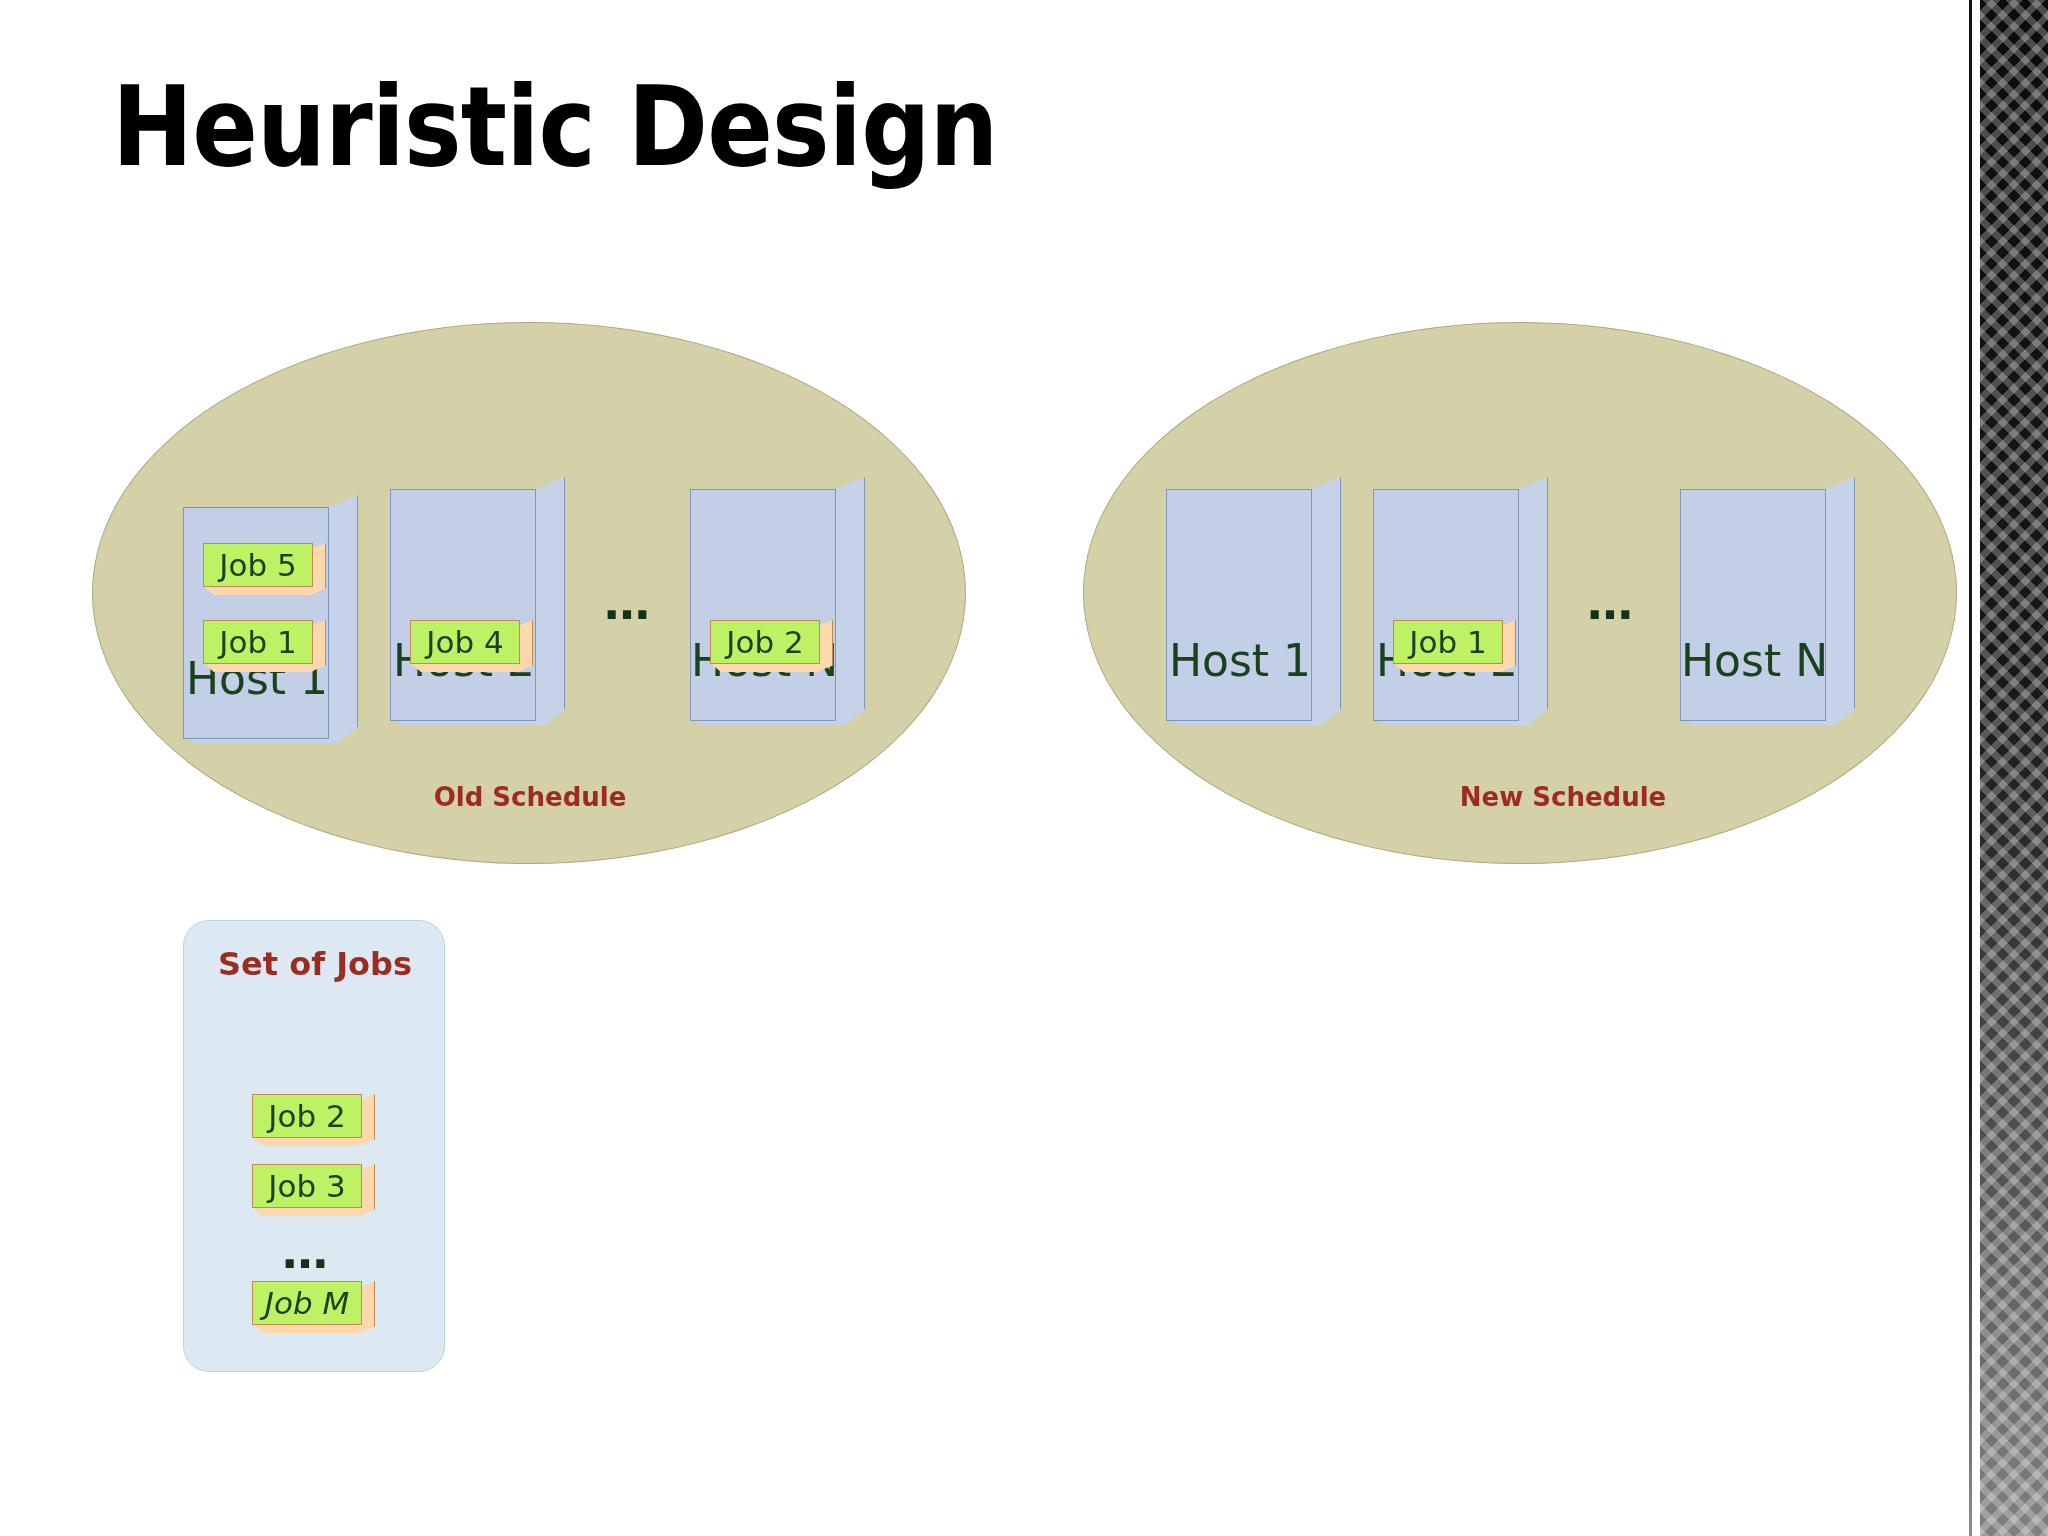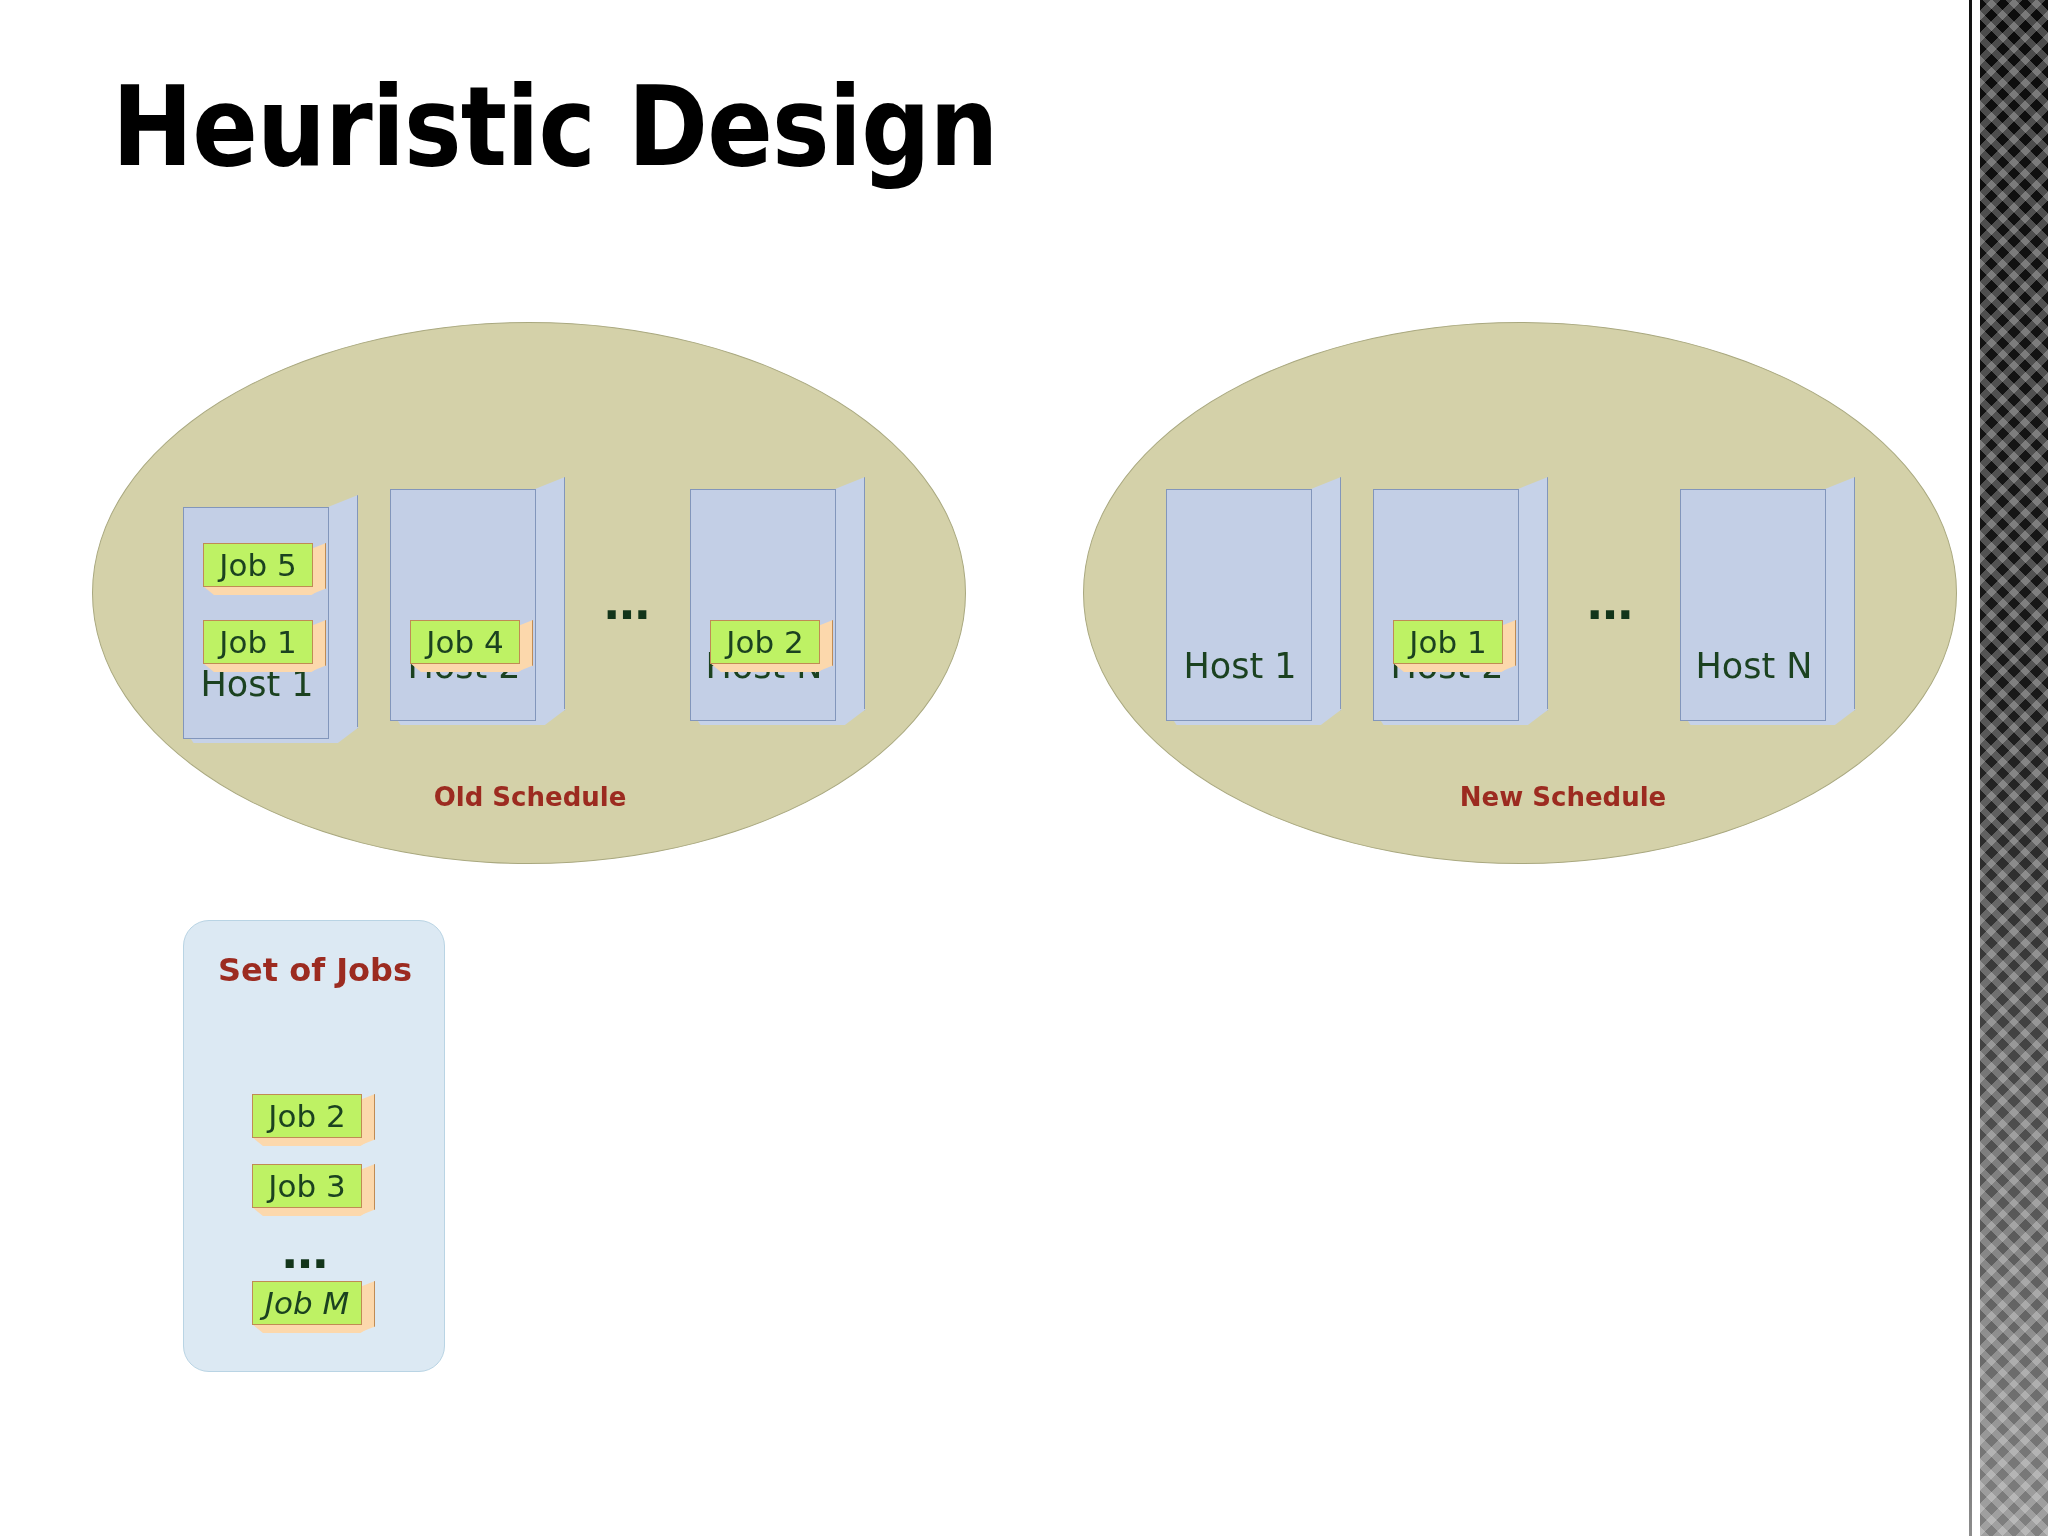--- a/index.html
+++ b/index.html
@@ -110,21 +110,21 @@
     clip-path: polygon(0% 0%, 100% 0%, 88% 100%, 6% 100%);
     border: 0;
   }
   .host .host-label {
     position: absolute;
     left: 0;
     width: 146px;
     bottom: 34px;
     text-align: center;
     font-family: "DejaVu Sans", sans-serif;
-    font-size: 35px;
+    font-size: 44px;
     color: #1b4220;
     white-space: nowrap;
   }
 
   
   .job {
     position: absolute;
     width: 112px;
     height: 52px;
   }
@@ -196,21 +196,20 @@
     position: absolute;
     left: 0;
     top: 24px;
     width: 262px;
     text-align: center;
     font-family: "DejaVu Sans", sans-serif;
     font-weight: bold;
     font-size: 32px;
     color: #9c2b20;
     white-space: nowrap;
-    margin-top: 6px;
   }
 
   
   #edge-strip {
     position: absolute;
     right: 0;
     top: 0;
     width: 68px;
     height: 1536px;
     background-color: #0c0c0c;

